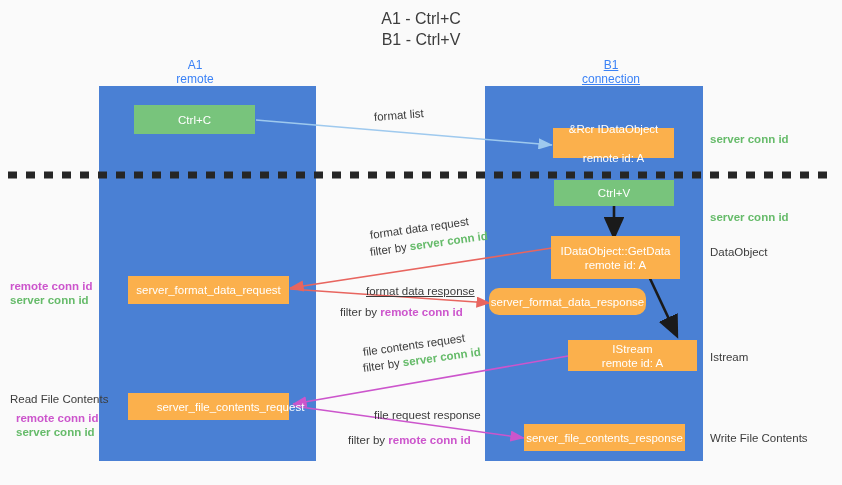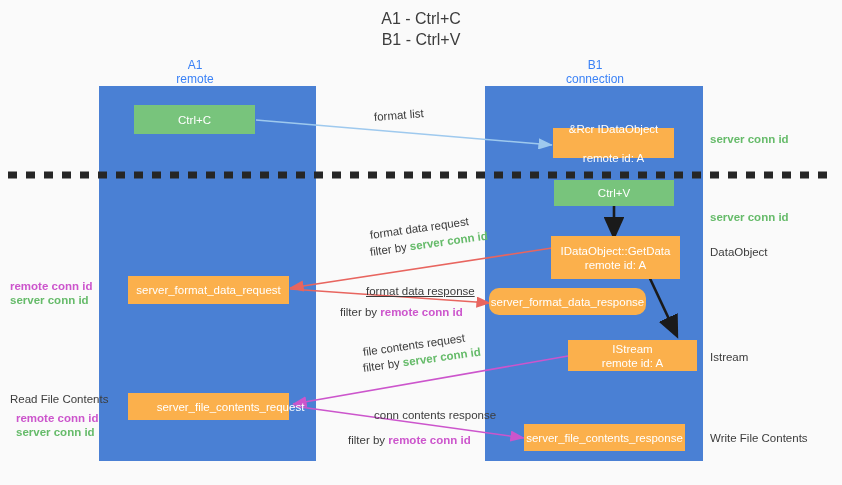--- a/index.html
+++ b/index.html
@@ -37,21 +37,21 @@
 
 <div id="stage">
 
   <div class="title">A1 - Ctrl+C
 B1 - Ctrl+V</div>
 
   <div class="lane-head" style="left:120px;top:58px;width:150px;">
     <span class="lh-name">A1</span>
     <span class="lh-sub">remote</span>
   </div>
-  <div class="lane-head" style="left:520px;top:58px;width:150px;">
+  <div class="lane-head" style="left:536px;top:58px;width:150px;text-decoration:underline;">
     <span class="lh-name">B1</span>
     <span class="lh-sub">connection</span>
   </div>
 
   <div class="lane" style="left:99px;top:86px;width:217px;height:375px;"></div>
   <div class="lane" style="left:485px;top:86px;width:218px;height:375px;"></div>
 
   <svg class="overlay" viewBox="0 0 842 485">
     <defs>
       <marker id="ah-blue" markerWidth="9" markerHeight="7" refX="8.5" refY="3.5" orient="auto">
@@ -139,18 +139,18 @@
   <div class="msg" style="left:366px;top:284px;text-decoration:underline;">format data response</div>
   <div class="msg" style="left:340px;top:305px;">
     <span>filter by </span><span class="m">remote conn id</span>
   </div>
 
   <div class="msg" style="left:363px;top:345px;transform:rotate(-8deg);transform-origin:left center;">file contents request</div>
   <div class="msg" style="left:363px;top:361px;transform:rotate(-8deg);transform-origin:left center;">
     <span>filter by </span><span class="g">server conn id</span>
   </div>
 
-  <div class="msg" style="left:374px;top:408px;">conn contents response</div>
+  <div class="msg" style="left:374px;top:408px;">file request response</div>
   <div class="msg" style="left:348px;top:433px;">
     <span>filter by </span><span class="m">remote conn id</span>
   </div>
 
 </div>
 
 </body></html>

